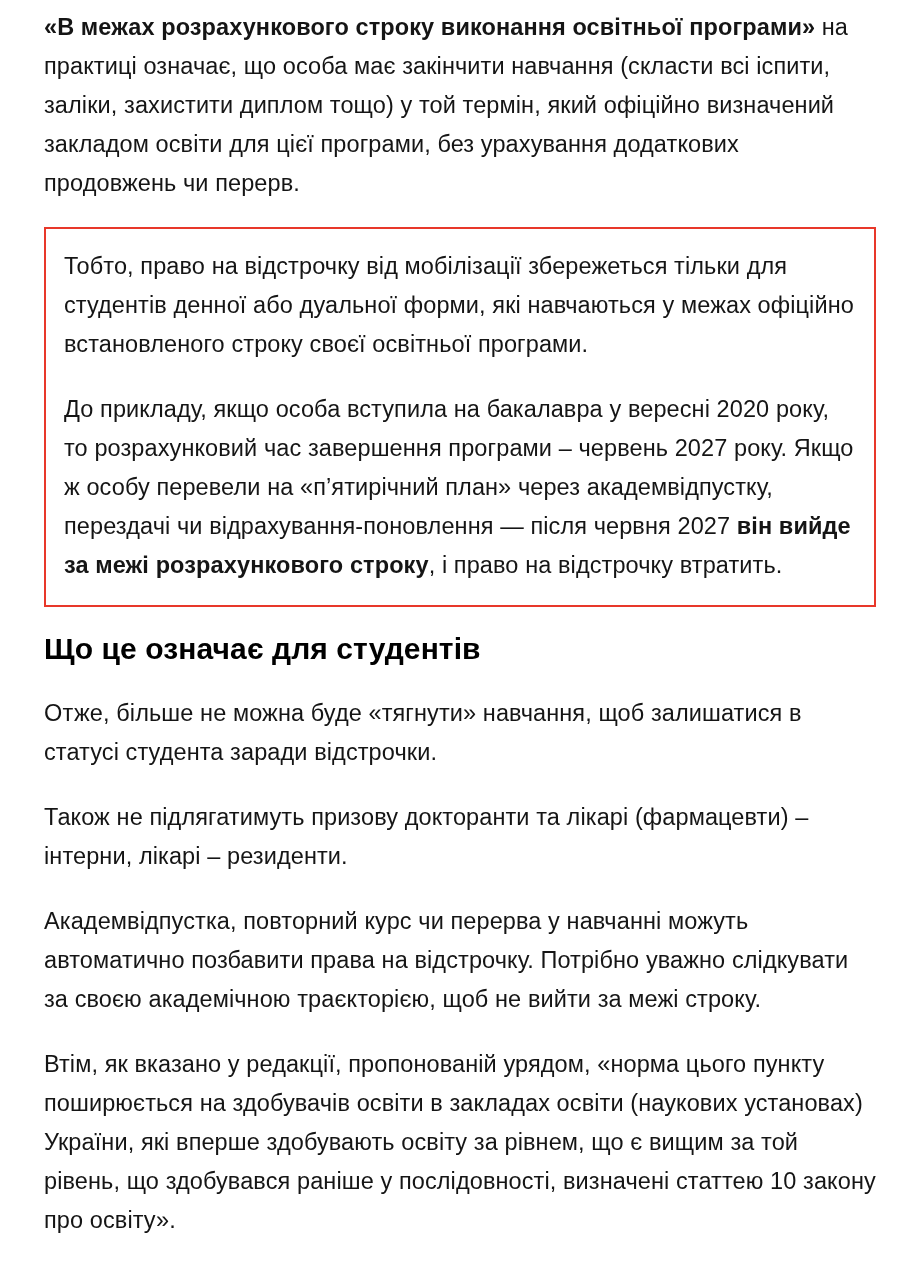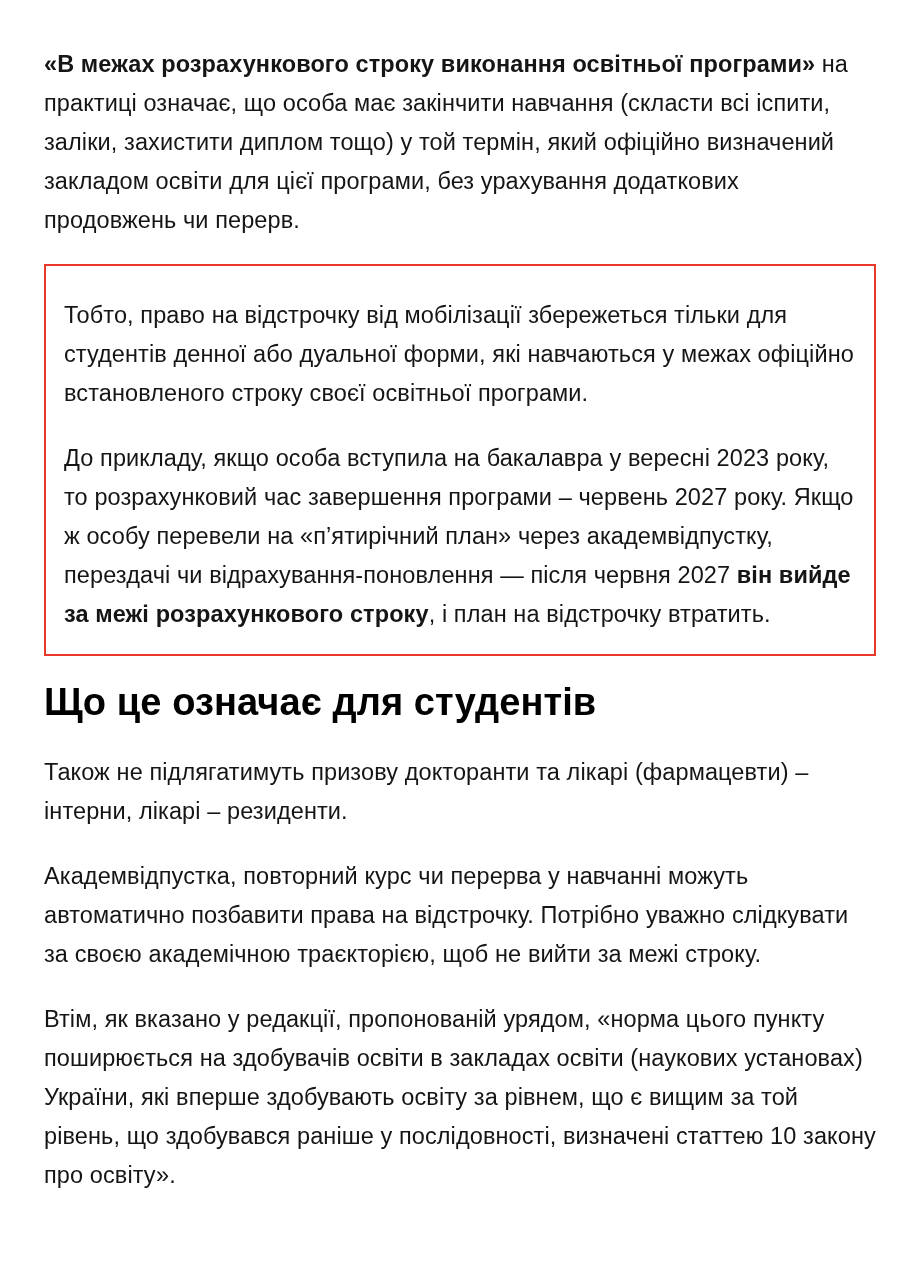--- a/index.html
+++ b/index.html
@@ -21,39 +21,38 @@
   }
   p {
     margin: 0;
     font-size: 23.5px;
     line-height: 1.66;
     color: #151515;
     letter-spacing: 0.1px;
   }
   .intro {
     margin-bottom: 24px;
-    margin-top: 37px;
   }
   .intro b {
     font-weight: 700;
   }
   .callout {
     border: 2.5px solid #e8382a;
     box-sizing: border-box;
-    padding: 30px 18px 20px 18px;
+    padding: 18px 18px 20px 18px;
     margin: 0 0 22px 0;
   }
   .callout p + p {
     margin-top: 26px;
   }
   .callout b {
     font-weight: 700;
   }
   h2 {
-    font-size: 38px;
+    font-size: 30px;
     line-height: 1.3;
     font-weight: 700;
     margin: 18px 0 26px 0;
     color: #000000;
     letter-spacing: 0.1px;
   }
   .body-block p {
     margin-bottom: 26px;
   }
   .body-block p:last-child {
@@ -62,24 +61,25 @@
 </style>
 </head>
 <body>
 
 <div class="page">
 
   <p class="intro"><b>«В межах розрахункового строку виконання освітньої програми»</b><span> на практиці означає, що особа має закінчити навчання (скласти всі іспити, заліки, захистити диплом тощо) у той термін, який офіційно визначений закладом освіти для цієї програми, без урахування додаткових продовжень чи перерв.</span></p>
 
   <div class="callout">
     <p>Тобто, право на відстрочку від мобілізації збережеться тільки для студентів денної або дуальної форми, які навчаються у межах офіційно встановленого строку своєї освітньої програми.</p>
-    <p><span>До прикладу, якщо особа вступила на бакалавра у вересні 2023 року, то розрахунковий час завершення програми – червень 2027 року. Якщо ж особу перевели на «п’ятирічний план» через академвідпустку, перездачі чи відрахування-поновлення — після червня 2027 </span><b>він вийде за межі розрахункового строку</b><span>, і план на відстрочку втратить.</span></p>
+    <p><span>До прикладу, якщо особа вступила на бакалавра у вересні 2020 року, то розрахунковий час завершення програми – червень 2027 року. Якщо ж особу перевели на «п’ятирічний план» через академвідпустку, перездачі чи відрахування-поновлення — після червня 2027 </span><b>він вийде за межі розрахункового строку</b><span>, і право на відстрочку втратить.</span></p>
   </div>
 
   <h2>Що це означає для студентів</h2>
 
   <div class="body-block">
+    <p>Отже, більше не можна буде «тягнути» навчання, щоб залишатися в статусі студента заради відстрочки.</p>
     <p>Також не підлягатимуть призову докторанти та лікарі (фармацевти) – інтерни, лікарі – резиденти.</p>
     <p>Академвідпустка, повторний курс чи перерва у навчанні можуть автоматично позбавити права на відстрочку. Потрібно уважно слідкувати за своєю академічною траєкторією, щоб не вийти за межі строку.</p>
     <p>Втім, як вказано у редакції, пропонованій урядом, «норма цього пункту поширюється на здобувачів освіти в закладах освіти (наукових установах) України, які вперше здобувають освіту за рівнем, що є вищим за той рівень, що здобувався раніше у послідовності, визначені статтею 10 закону про освіту».</p>
   </div>
 
 </div>
 
 </body></html>

